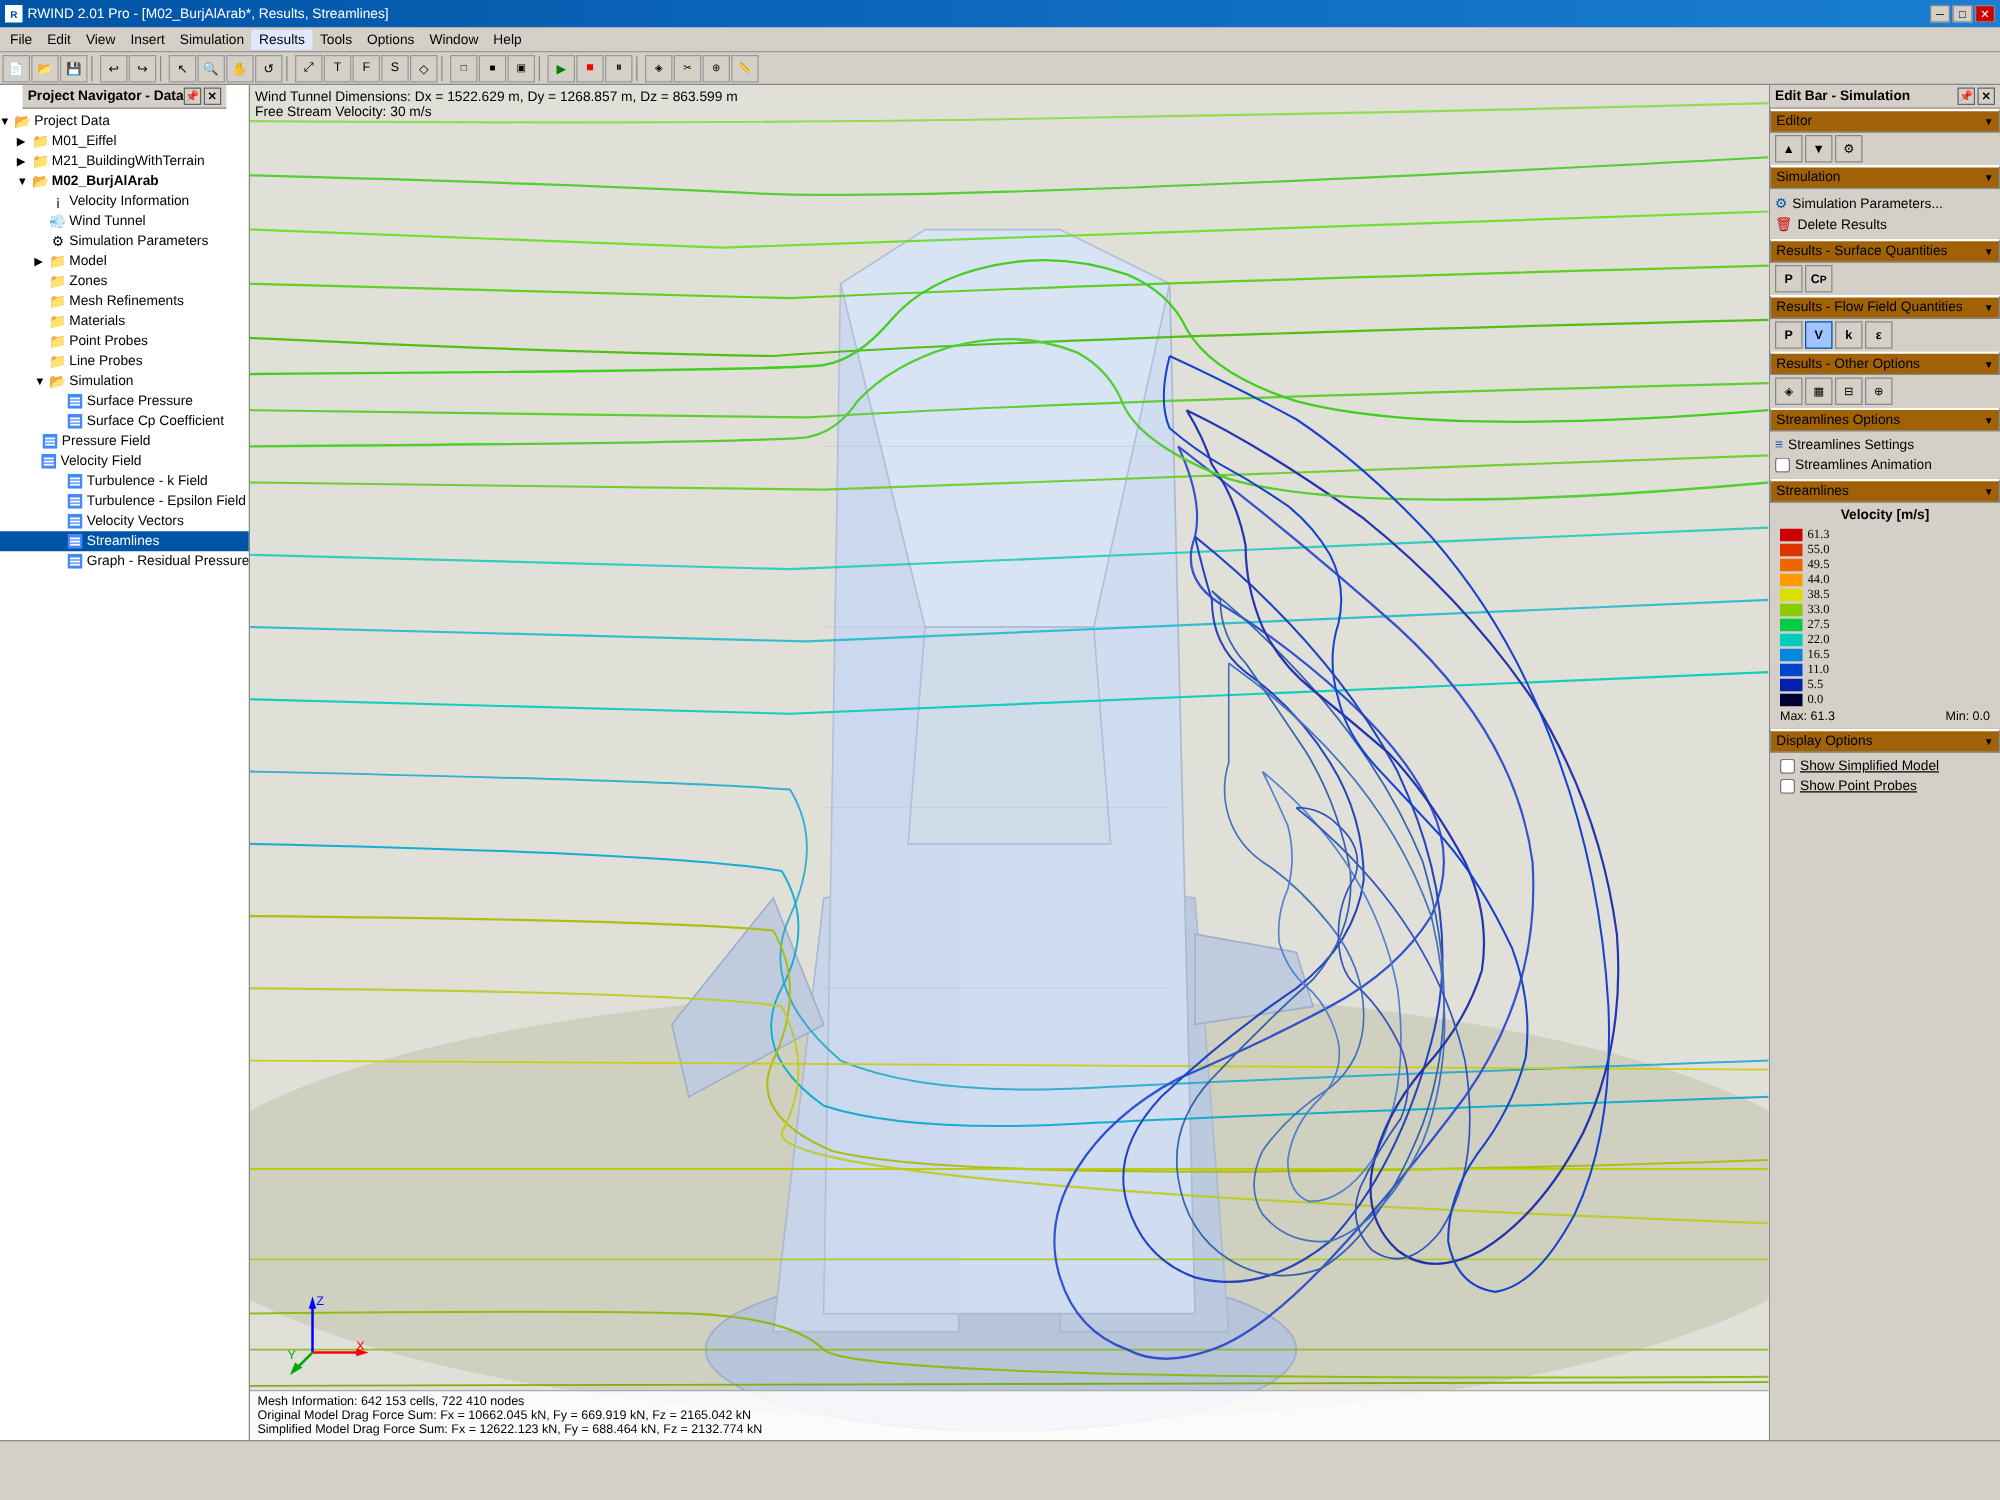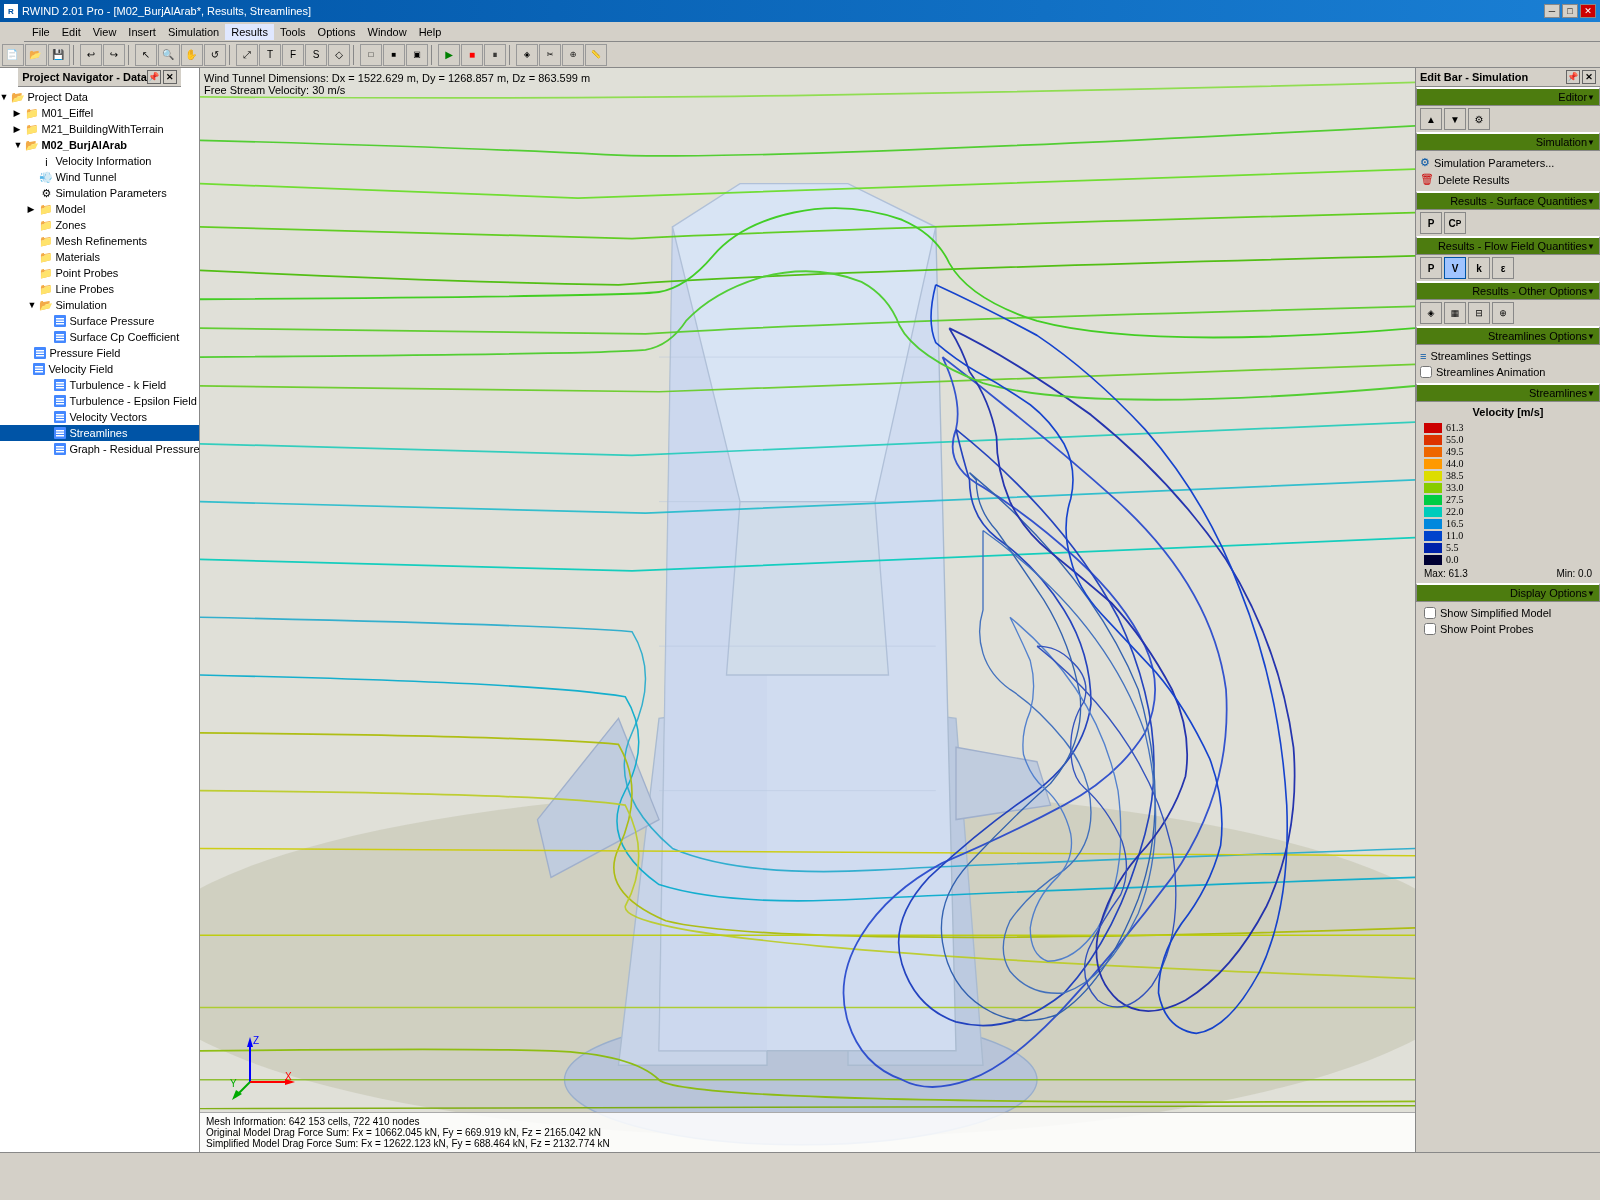--- a/index.html
+++ b/index.html
@@ -27,21 +27,20 @@
     }
 
     
     #menu-bar {
       background: #d4d0c8;
       height: 20px;
       display: flex;
       align-items: center;
       border-bottom: 1px solid #888;
       padding: 0 2px;
-      margin-left: 24px;
     }
     .menu-item {
       padding: 2px 6px;
       font-size: 11px;
       cursor: pointer;
     }
 
     
     #toolbar {
       background: #d4d0c8;
@@ -135,28 +134,28 @@
       background: #d4d0c8;
       border-bottom: 1px solid #888;
       padding: 2px 4px;
       display: flex;
       align-items: center;
       justify-content: space-between;
       font-size: 11px;
       font-weight: bold;
     }
     .section-header {
-      background: #4d7c0f;
+      background: #a16207;
       border: 1px solid #888;
       border-top: 2px solid #fff;
       padding: 2px 4px;
       font-size: 11px;
       display: flex;
       align-items: center;
-      justify-content: flex-end;
+      justify-content: space-between;
       cursor: pointer;
     }
     .section-content { padding: 3px 4px; }
     .section-btn-row { display: flex; gap: 2px; padding: 2px 4px; }
     .section-btn {
       width: 22px; height: 22px;
       background: #d4d0c8;
       border: 1px solid #888;
       display: flex; align-items: center; justify-content: center;
       font-size: 10px; cursor: pointer;
@@ -169,20 +168,21 @@
     #legend-title { font-size: 11px; font-weight: bold; text-align: center; margin-bottom: 4px; }
     .legend-row { display: flex; align-items: center; gap: 4px; font-size: 10px; }
     .legend-color { width: 18px; height: 10px; display: inline-block; }
     .legend-min-max { display: flex; justify-content: space-between; font-size: 10px; margin-top: 3px; }
 
     
     .check-row {
       display: flex; align-items: flex-start; gap: 4px;
       padding: 2px 4px;
       font-size: 11px;
+      text-decoration: underline;
     }
     .check-row input[type="checkbox"] { width: 12px; height: 12px; }
 
     
     #status-bar {
       background: #d4d0c8;
       border-top: 1px solid #888;
       height: 50px;
       display: flex;
       align-items: flex-start;

